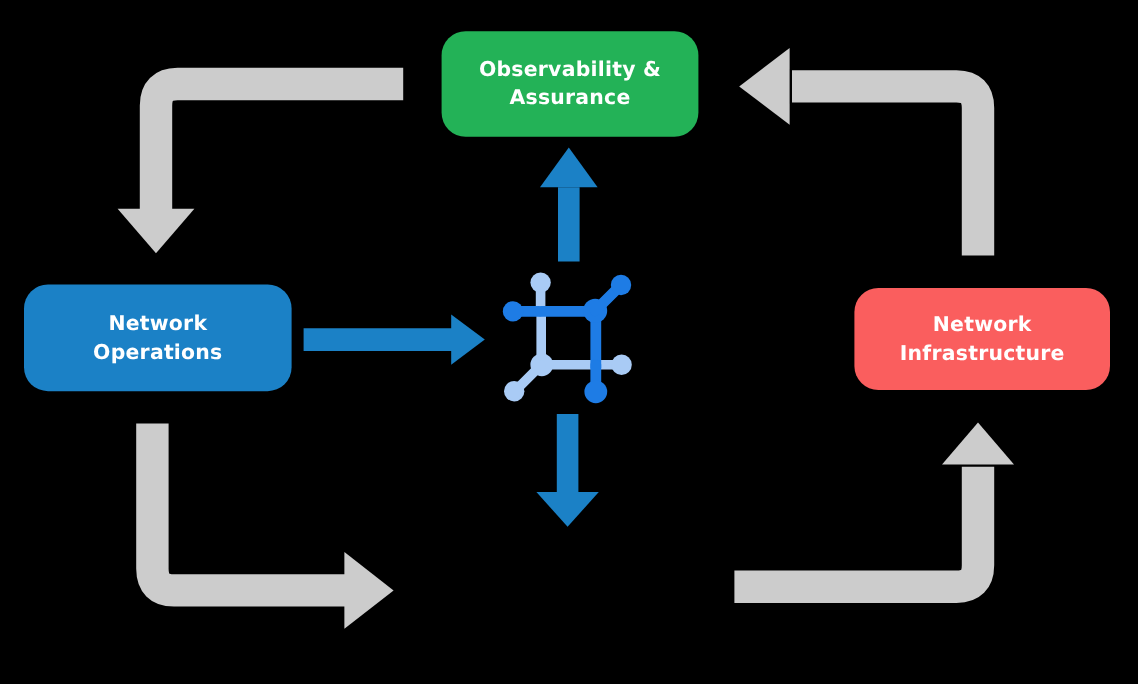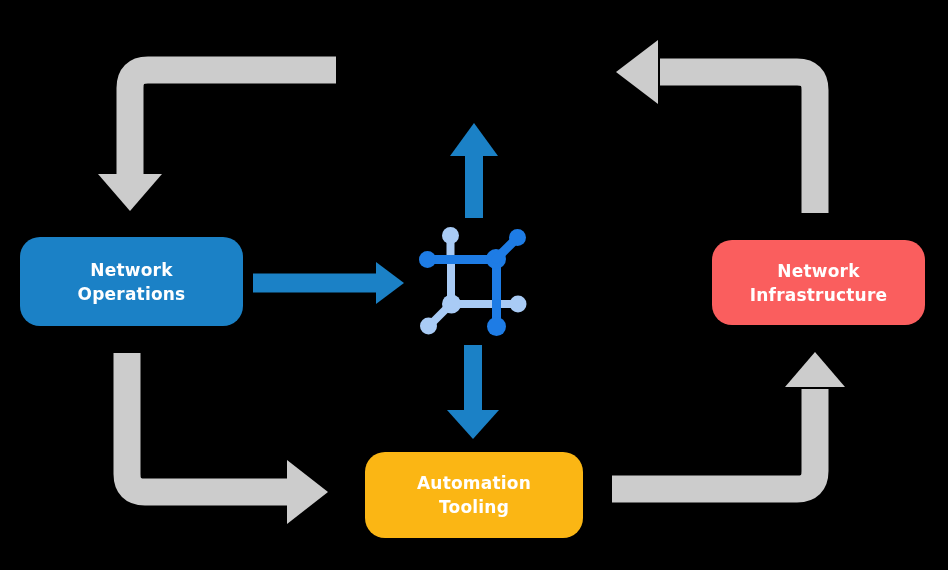--- a/index.html
+++ b/index.html
@@ -97,29 +97,29 @@
       <path class="icon-dark" d="M36,39.5 H81"></path>
       <path class="icon-dark" d="M81.5,39 V86"></path>
       <circle class="icon-dark-dot" cx="81" cy="39" r="10"></circle>
       <path class="icon-dark" d="M81,39 L99,21"></path>
       <circle class="icon-dark-dot" cx="102.5" cy="17.5" r="8.5"></circle>
       <path class="icon-dark" d="M81.5,84 V104"></path>
       <circle class="icon-dark-dot" cx="81.5" cy="106.5" r="9.5"></circle>
     </g>
   </svg>
 
+  <div class="node node-observability">
+    <span>Observability &amp;
+Assurance</span>
+  </div>
 
   <div class="node node-operations">
     <span>Network
 Operations</span>
   </div>
 
   <div class="node node-infrastructure">
     <span>Network
 Infrastructure</span>
   </div>
 
-  <div class="node node-automation">
-    <span>Automation
-Tooling</span>
-  </div>
 
 </div>
 
 </body></html>

